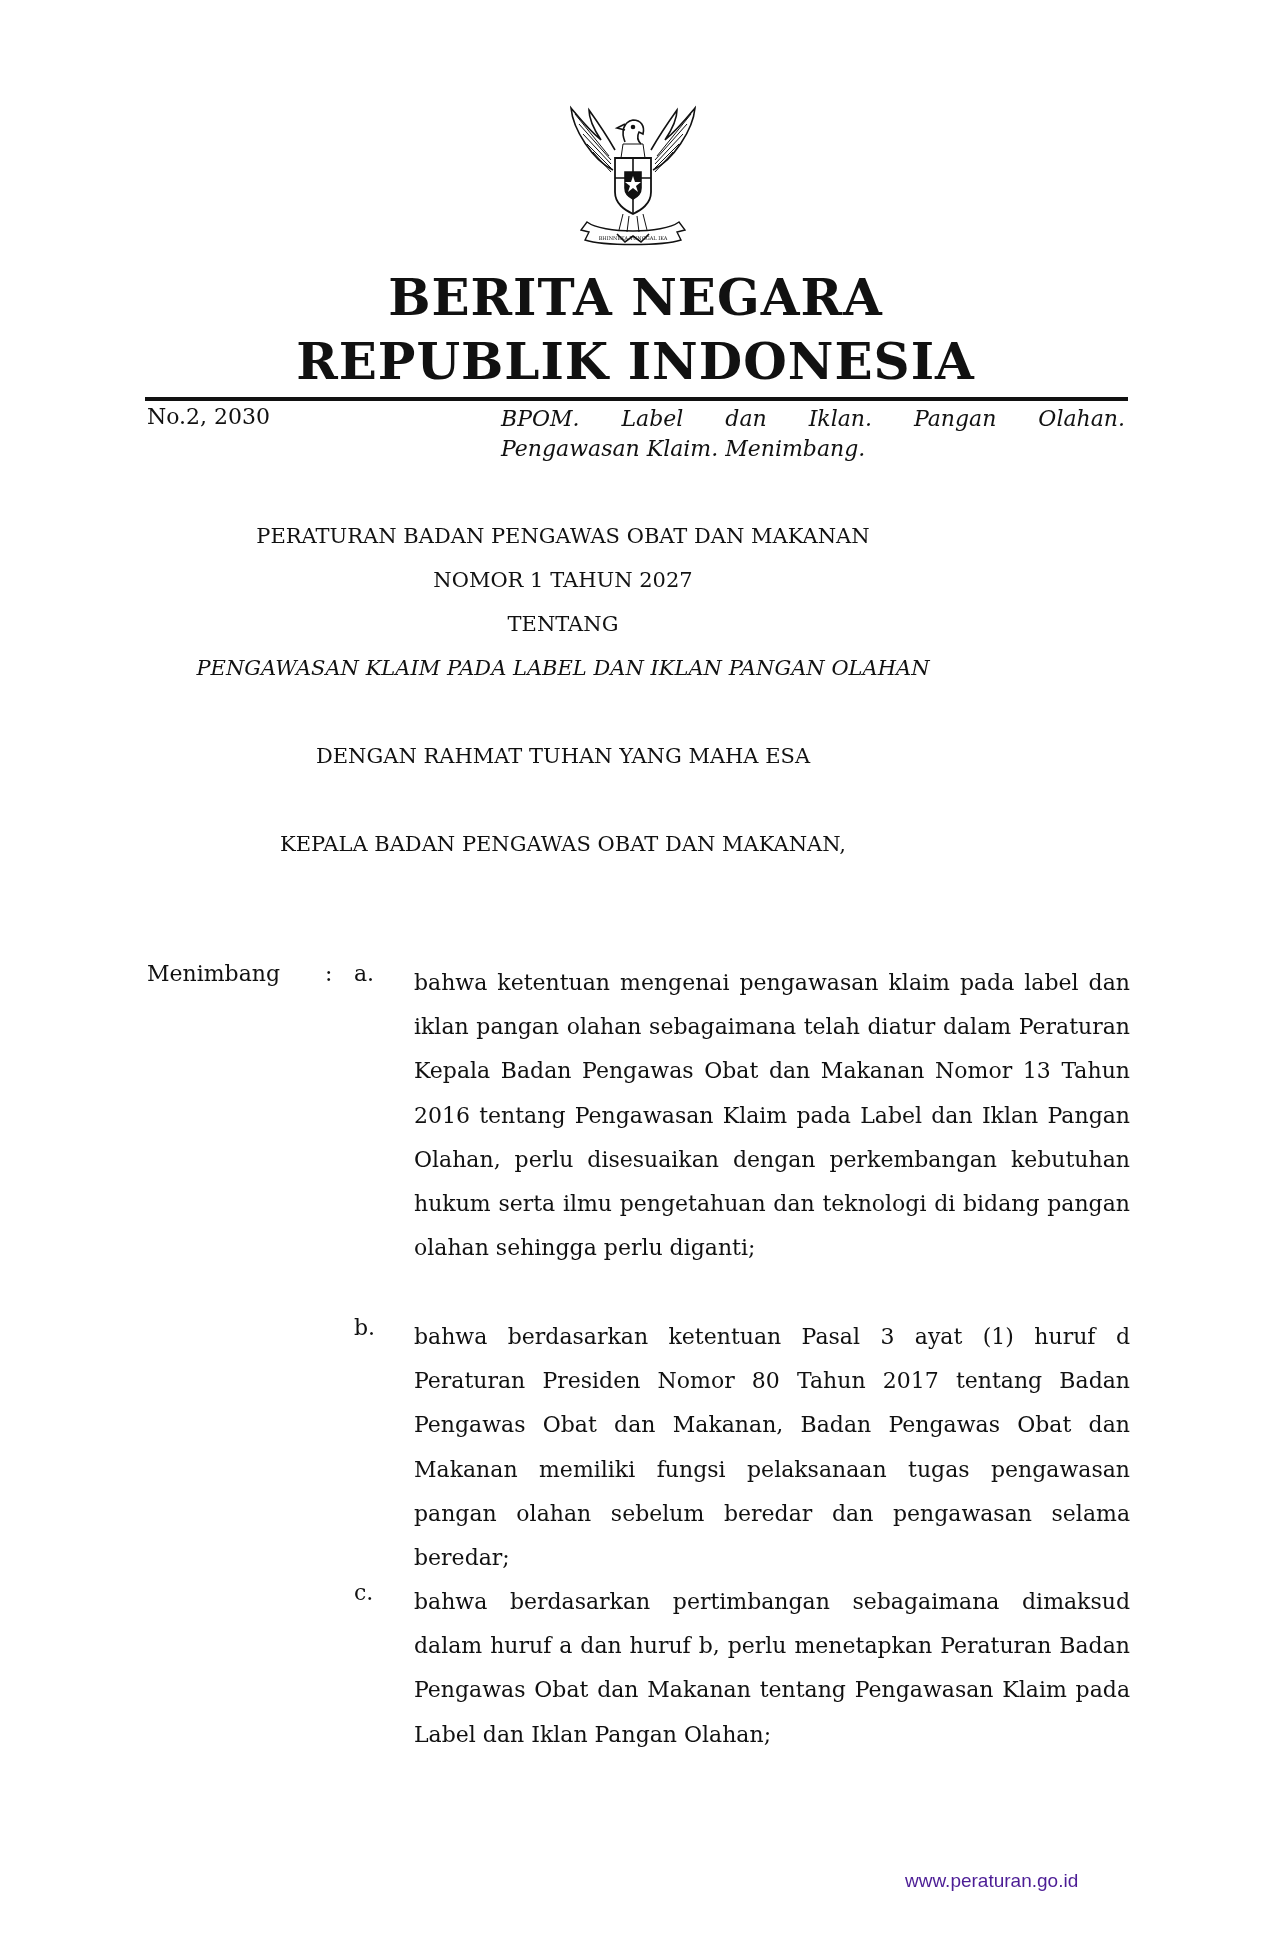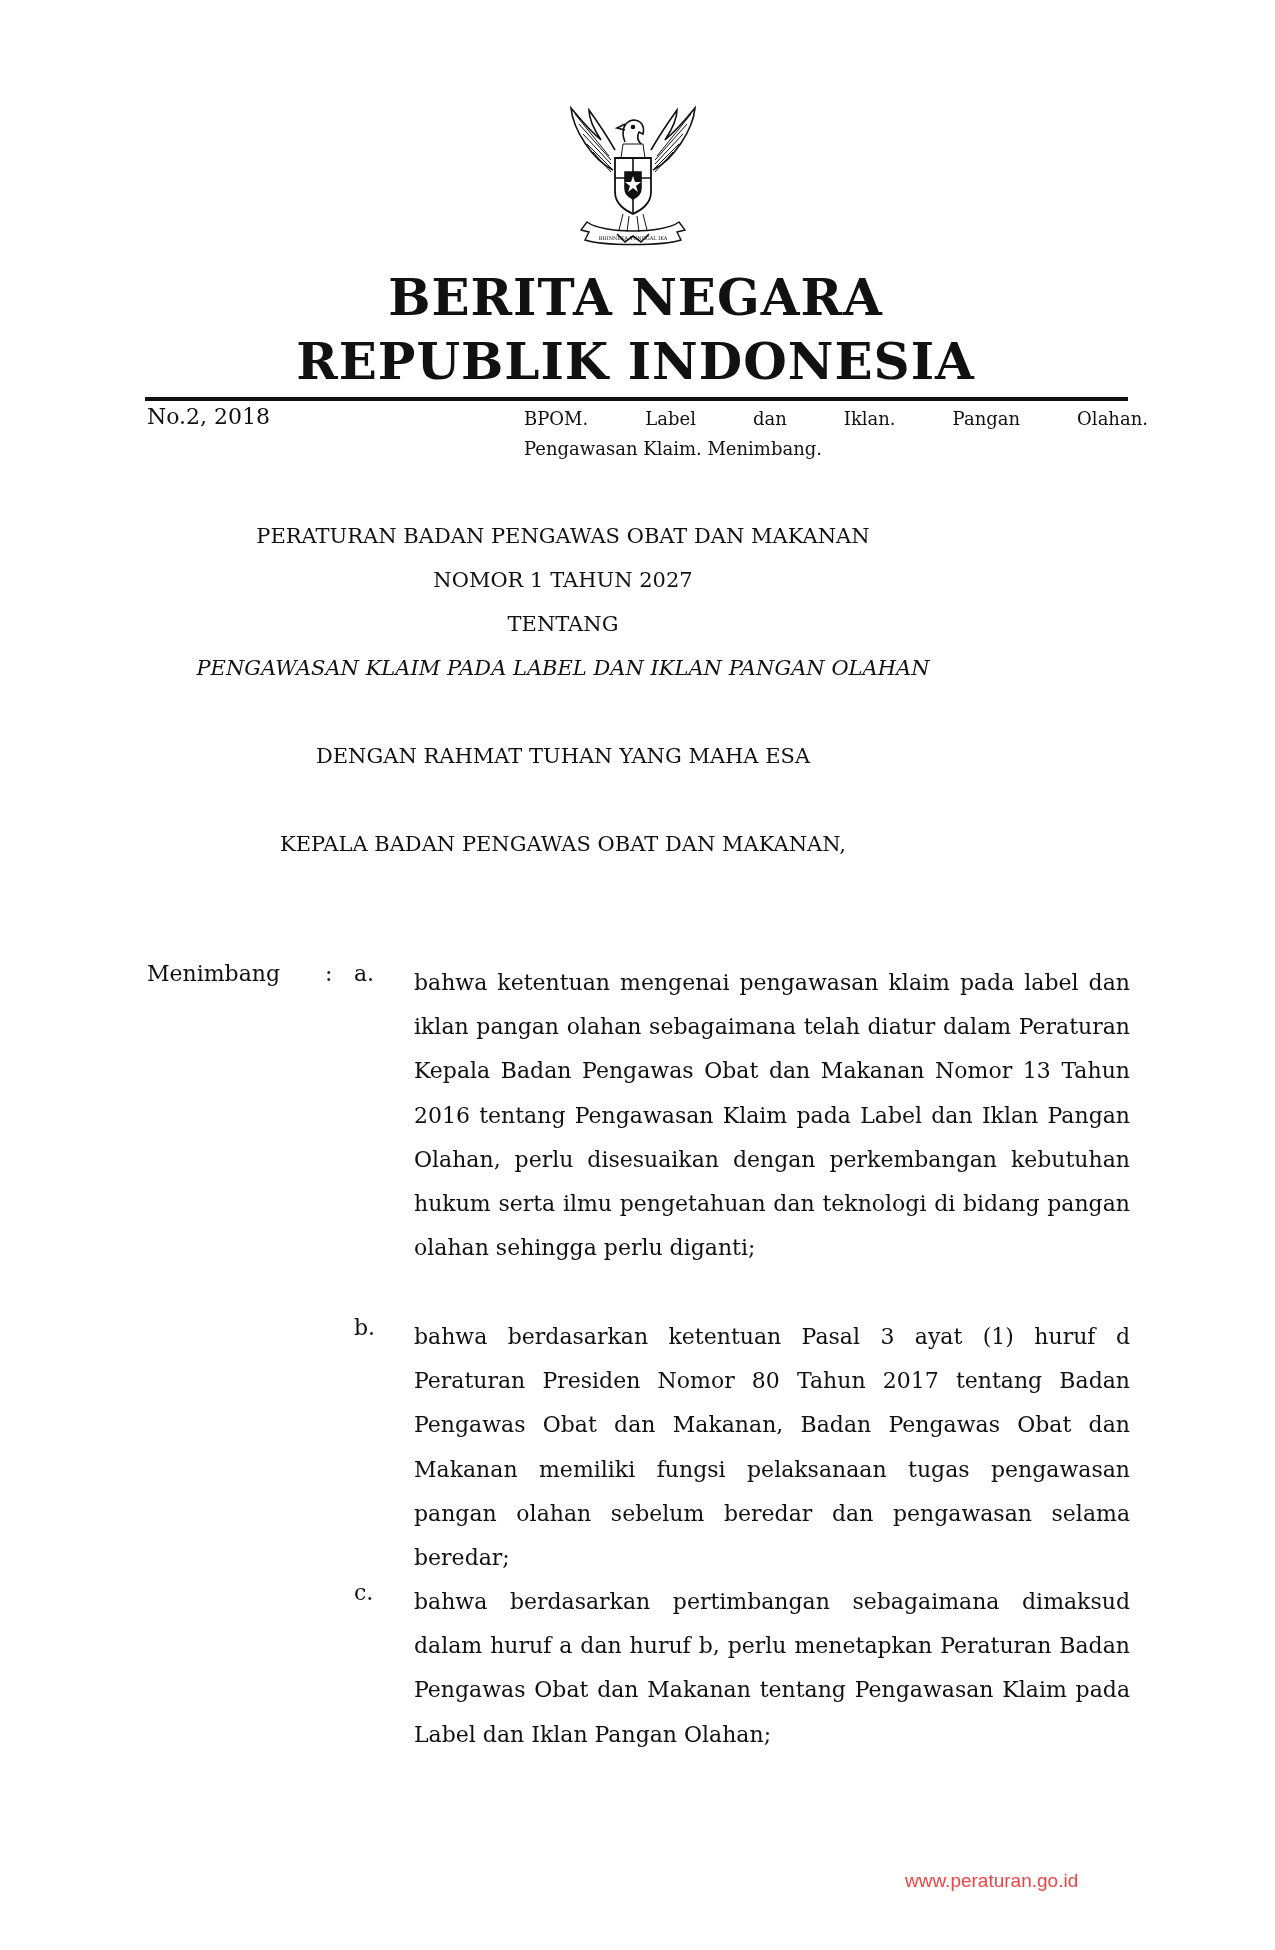--- a/index.html
+++ b/index.html
@@ -12,22 +12,22 @@
   .masthead {
     position: absolute; left: 0; width: 1271px; text-align: center;
     font-family: "DejaVu Serif", serif; font-weight: bold;
     font-size: 50px; letter-spacing: 1px; color: #111;
   }
   .mh1 { top: 268px; }
   .mh2 { top: 332px; }
   .rule { position: absolute; left: 145px; width: 983px; top: 397px; height: 4px; background: #111; }
   .issue-no { position: absolute; left: 147px; top: 404px; font-size: 22px; }
   .issue-topics {
-    position: absolute; left: 524px; top: 404px; width: 624px;
-    font-size: 18px; line-height: 30px; text-align: justify; text-align-last: left;
+    position: absolute; left: 501px; top: 404px; width: 624px;
+    font-size: 22px; line-height: 30px; text-align: justify; text-align-last: left; font-style: italic;
   }
   .issue-topics .l1 { text-align: justify; text-align-last: justify; display: block; }
   .centered {
     position: absolute; left: 0; width: 1126px; text-align: center; font-size: 21px;
   }
   .t1 { top: 524px; }
   .t2 { top: 568px; }
   .t3 { top: 612px; }
   .t4 { top: 656px; font-style: italic; }
   .t5 { top: 744px; }
@@ -39,21 +39,21 @@
   .item-letter { position: absolute; left: 0; top: 0; }
   .item-text {
     position: absolute; left: 60px; width: 716px;
     line-height: 44.2px; text-align: justify;
   }
   .item-a { top: 0; }
   .item-b { top: 354px; }
   .item-c { top: 619px; }
   .footer-url {
     position: absolute; left: 905px; top: 1870px;
-    font-family: "Liberation Sans", sans-serif; font-size: 19px; color: #ef4444;
+    font-family: "Liberation Sans", sans-serif; font-size: 19px; color: #4c1d95;
   }
 </style>
 </head>
 <body>
 
 <div class="emblem">
   <svg width="160" height="160" viewBox="0 0 160 160" fill="none" stroke="#111" stroke-width="1.6">
 
     <path d="M60 70 C40 60 20 30 18 8 C28 20 36 30 48 40 C40 28 36 18 36 10 C46 24 54 36 62 50"></path>
     <path d="M22 14 L56 56 M26 24 L58 60 M30 34 L58 64 M34 44 L58 68 M40 52 L58 72" stroke-width="1"></path>
@@ -80,21 +80,21 @@
     <path d="M34 122 C50 134 110 134 126 122 L132 130 L124 132 L128 140 C110 146 50 146 32 140 L36 132 L28 130 Z" stroke-width="1.4"></path>
     <text x="80" y="140" font-size="5" text-anchor="middle" fill="#111" stroke="none" font-family="DejaVu Serif, serif">BHINNEKA TUNGGAL IKA</text>
   </svg>
 </div>
 
 <div class="masthead mh1">BERITA NEGARA</div>
 <div class="masthead mh2">REPUBLIK INDONESIA</div>
 
 <div class="rule"></div>
 
-<div class="issue-no">No.2, 2018</div>
+<div class="issue-no">No.2, 2030</div>
 <div class="issue-topics">
   <span class="l1">BPOM. Label dan Iklan. Pangan Olahan.</span>
   <span>Pengawasan Klaim. Menimbang.</span>
 </div>
 
 <div class="centered t1">PERATURAN BADAN PENGAWAS OBAT DAN MAKANAN</div>
 <div class="centered t2">NOMOR 1 TAHUN 2027</div>
 <div class="centered t3">TENTANG</div>
 <div class="centered t4">PENGAWASAN KLAIM PADA LABEL DAN IKLAN PANGAN OLAHAN</div>
 <div class="centered t5">DENGAN RAHMAT TUHAN YANG MAHA ESA</div>

